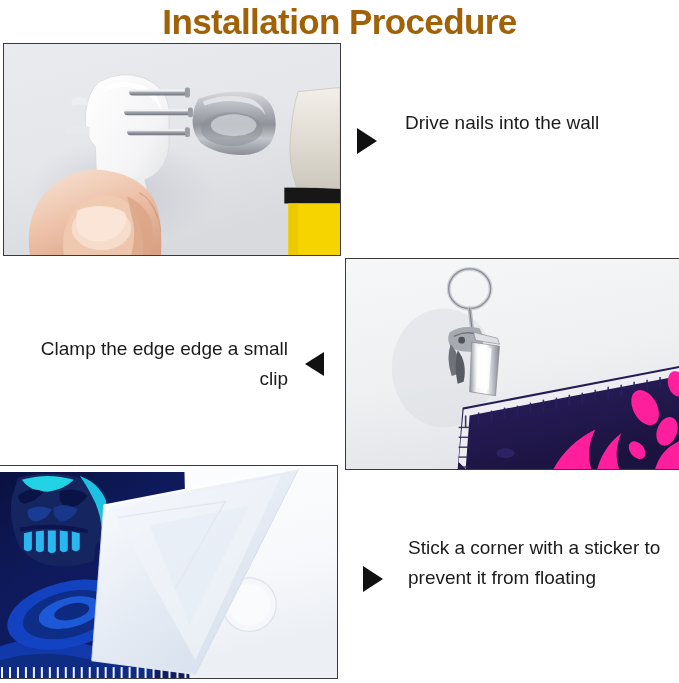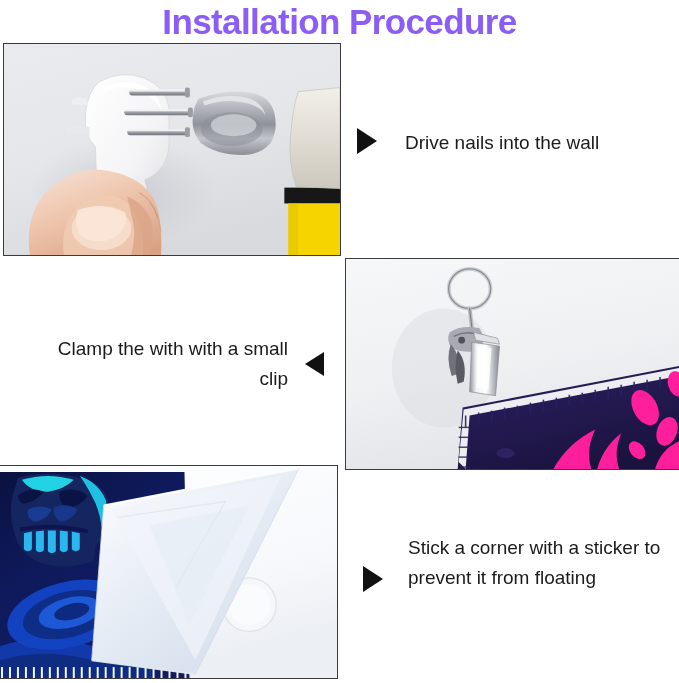--- a/index.html
+++ b/index.html
@@ -20,21 +20,21 @@
   
   #page-title {
     position: absolute;
     left: 0;
     top: 2px;
     width: 679px;
     text-align: center;
     font-size: 35px;
     font-weight: bold;
     letter-spacing: -0.6px;
-    color: #8b5cf6;
+    color: #a16207;
     line-height: 40px;
   }
 
   
   .photo {
     position: absolute;
     overflow: hidden;
     background: #eceef2;
     box-sizing: border-box;
   }
@@ -74,21 +74,21 @@
   
   .caption {
     position: absolute;
     font-size: 19px;
     line-height: 30px;
     color: #1b1b1b;
     font-weight: normal;
   }
   #caption-1 {
     left: 405px;
-    top: 128px;
+    top: 108px;
     width: 260px;
     text-align: left;
   }
   #caption-2 {
     left: 28px;
     top: 334px;
     width: 260px;
     text-align: right;
   }
   #caption-3 {
@@ -294,21 +294,21 @@
       <path d="M128,74 L152,80 L154,86 L130,82 Z" fill="#dfe1e4" stroke="#8e9198" stroke-width="0.7"></path>
       <path d="M126,84 L154,88 L150,138 L124,134 Z" fill="url(#clipGrad)" stroke="#888b91" stroke-width="0.7"></path>
       <path d="M132,88 L146,90 L143,132 L131,130 Z" fill="#ffffff" opacity="0.8"></path>
       <path d="M112,92 Q122,104 118,124 L112,126 Q108,108 112,92 Z" fill="#585b61"></path>
       <circle cx="116" cy="82" r="3.4" fill="#4e5157"></circle>
     </g>
   </svg>
 </div>
 
 <div class="arrow arrow-left" id="arrow-2"></div>
-<div class="caption" id="caption-2">Clamp the with with a small clip</div>
+<div class="caption" id="caption-2">Clamp the edge edge a small clip</div>
 
 <div class="photo" id="photo-sticker">
   <svg class="photo-svg" viewBox="0 0 338 214" preserveAspectRatio="none">
     <defs>
       <linearGradient id="wallGrad3" x1="0" y1="0" x2="0.4" y2="1">
         <stop offset="0%" stop-color="#ffffff"></stop>
         <stop offset="70%" stop-color="#f6f8fb"></stop>
         <stop offset="100%" stop-color="#eceff4"></stop>
       </linearGradient>
       <linearGradient id="blueGrad" x1="0" y1="0" x2="0.6" y2="1">

